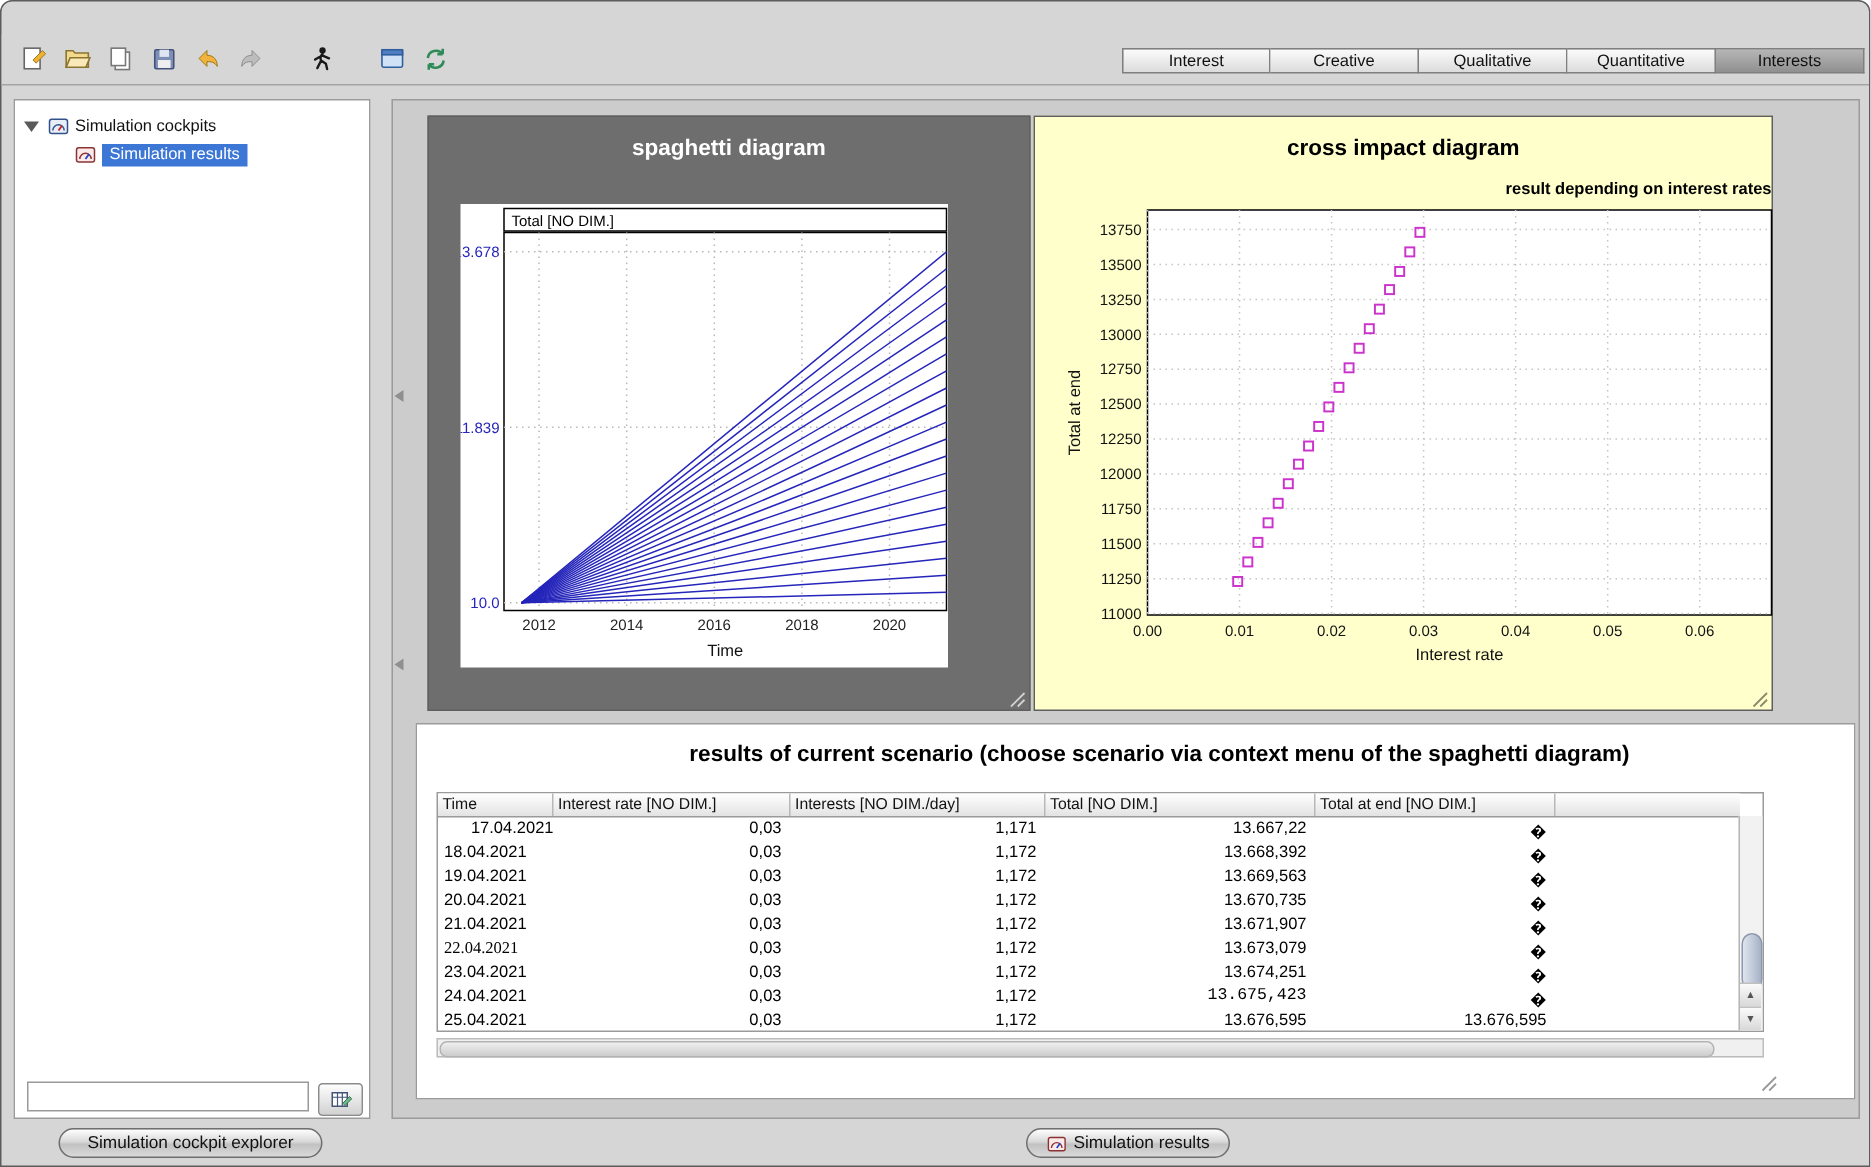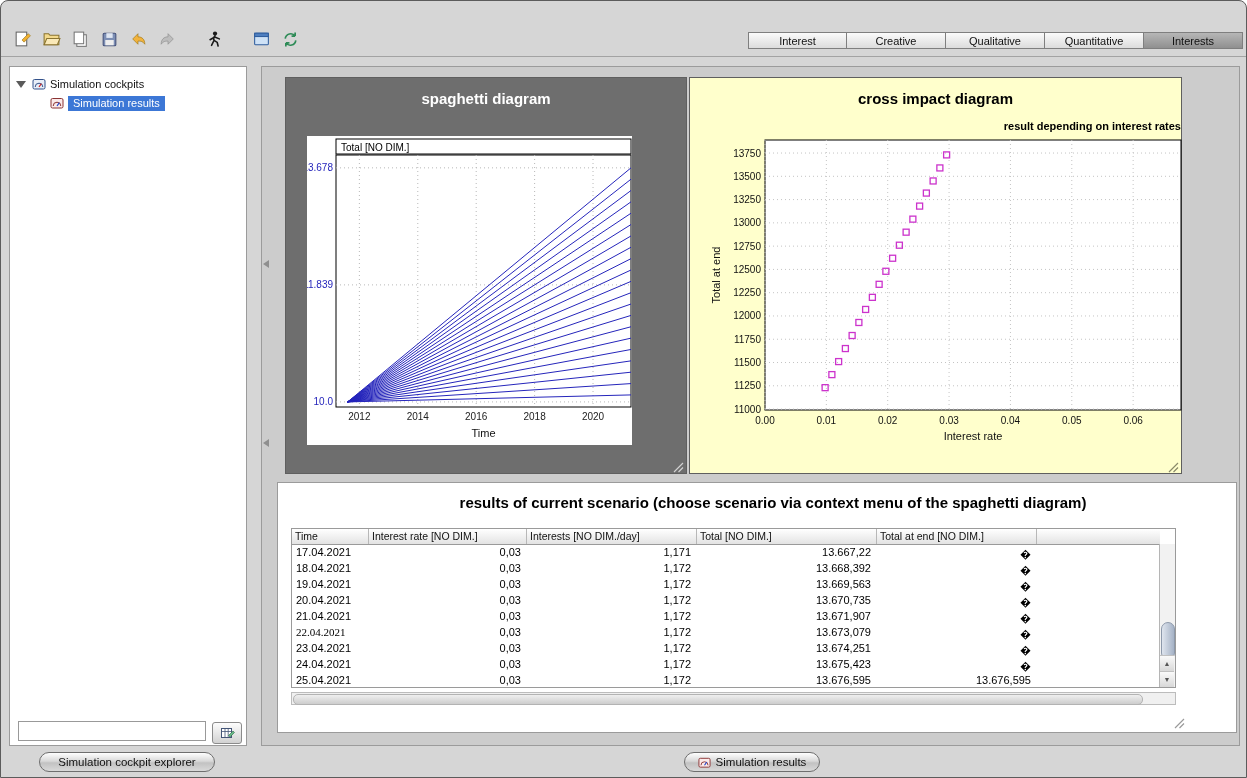--- a/index.html
+++ b/index.html
@@ -322,21 +322,21 @@
         <div class="tbl-header" id="tbl-header">
             <div class="hcell" style="width: 77px;">Time</div>
             <div class="hcell" style="width: 158px;">Interest rate [NO DIM.]</div>
             <div class="hcell" style="width: 170px;">Interests [NO DIM./day]</div>
             <div class="hcell" style="width: 180px;">Total [NO DIM.]</div>
             <div class="hcell" style="width: 160px;">Total at end [NO DIM.]</div>
             <div class="hcell" style="width: 123px; flex: 1 1 0%; border-right: none;"></div>
           </div>
         <div class="tbl-body" id="tbl-body">
             <div class="trow">
-              <div class="tcell left" style="width: 77px;">17.04.2021</div>
+              <div class="tcell left" style="width: 77px; text-align: right;">17.04.2021</div>
               <div class="tcell right" style="width: 158px;">0,03</div>
               <div class="tcell right" style="width: 170px;">1,171</div>
               <div class="tcell right" style="width: 180px;">13.667,22</div>
               <div class="tcell right" style="width: 160px;">�</div>
               <div class="tcell left" style="width: 123px; flex: 1 1 0%;"></div>
             </div>
             <div class="trow">
               <div class="tcell left" style="width: 77px;">18.04.2021</div>
               <div class="tcell right" style="width: 158px;">0,03</div>
               <div class="tcell right" style="width: 170px;">1,172</div>
@@ -381,21 +381,21 @@
               <div class="tcell right" style="width: 158px;">0,03</div>
               <div class="tcell right" style="width: 170px;">1,172</div>
               <div class="tcell right" style="width: 180px;">13.674,251</div>
               <div class="tcell right" style="width: 160px;">�</div>
               <div class="tcell left" style="width: 123px; flex: 1 1 0%;"></div>
             </div>
             <div class="trow">
               <div class="tcell left" style="width: 77px;">24.04.2021</div>
               <div class="tcell right" style="width: 158px;">0,03</div>
               <div class="tcell right" style="width: 170px;">1,172</div>
-              <div class="tcell right" style="width: 180px;">13.675,423</div>
+              <div class="tcell right" style="width: 180px; font-family: Liberation Mono, monospace;">13.675,423</div>
               <div class="tcell right" style="width: 160px;">�</div>
               <div class="tcell left" style="width: 123px; flex: 1 1 0%;"></div>
             </div>
             <div class="trow">
               <div class="tcell left" style="width: 77px;">25.04.2021</div>
               <div class="tcell right" style="width: 158px;">0,03</div>
               <div class="tcell right" style="width: 170px;">1,172</div>
               <div class="tcell right" style="width: 180px;">13.676,595</div>
               <div class="tcell right" style="width: 160px;">13.676,595</div>
               <div class="tcell left" style="width: 123px; flex: 1 1 0%;"></div>

